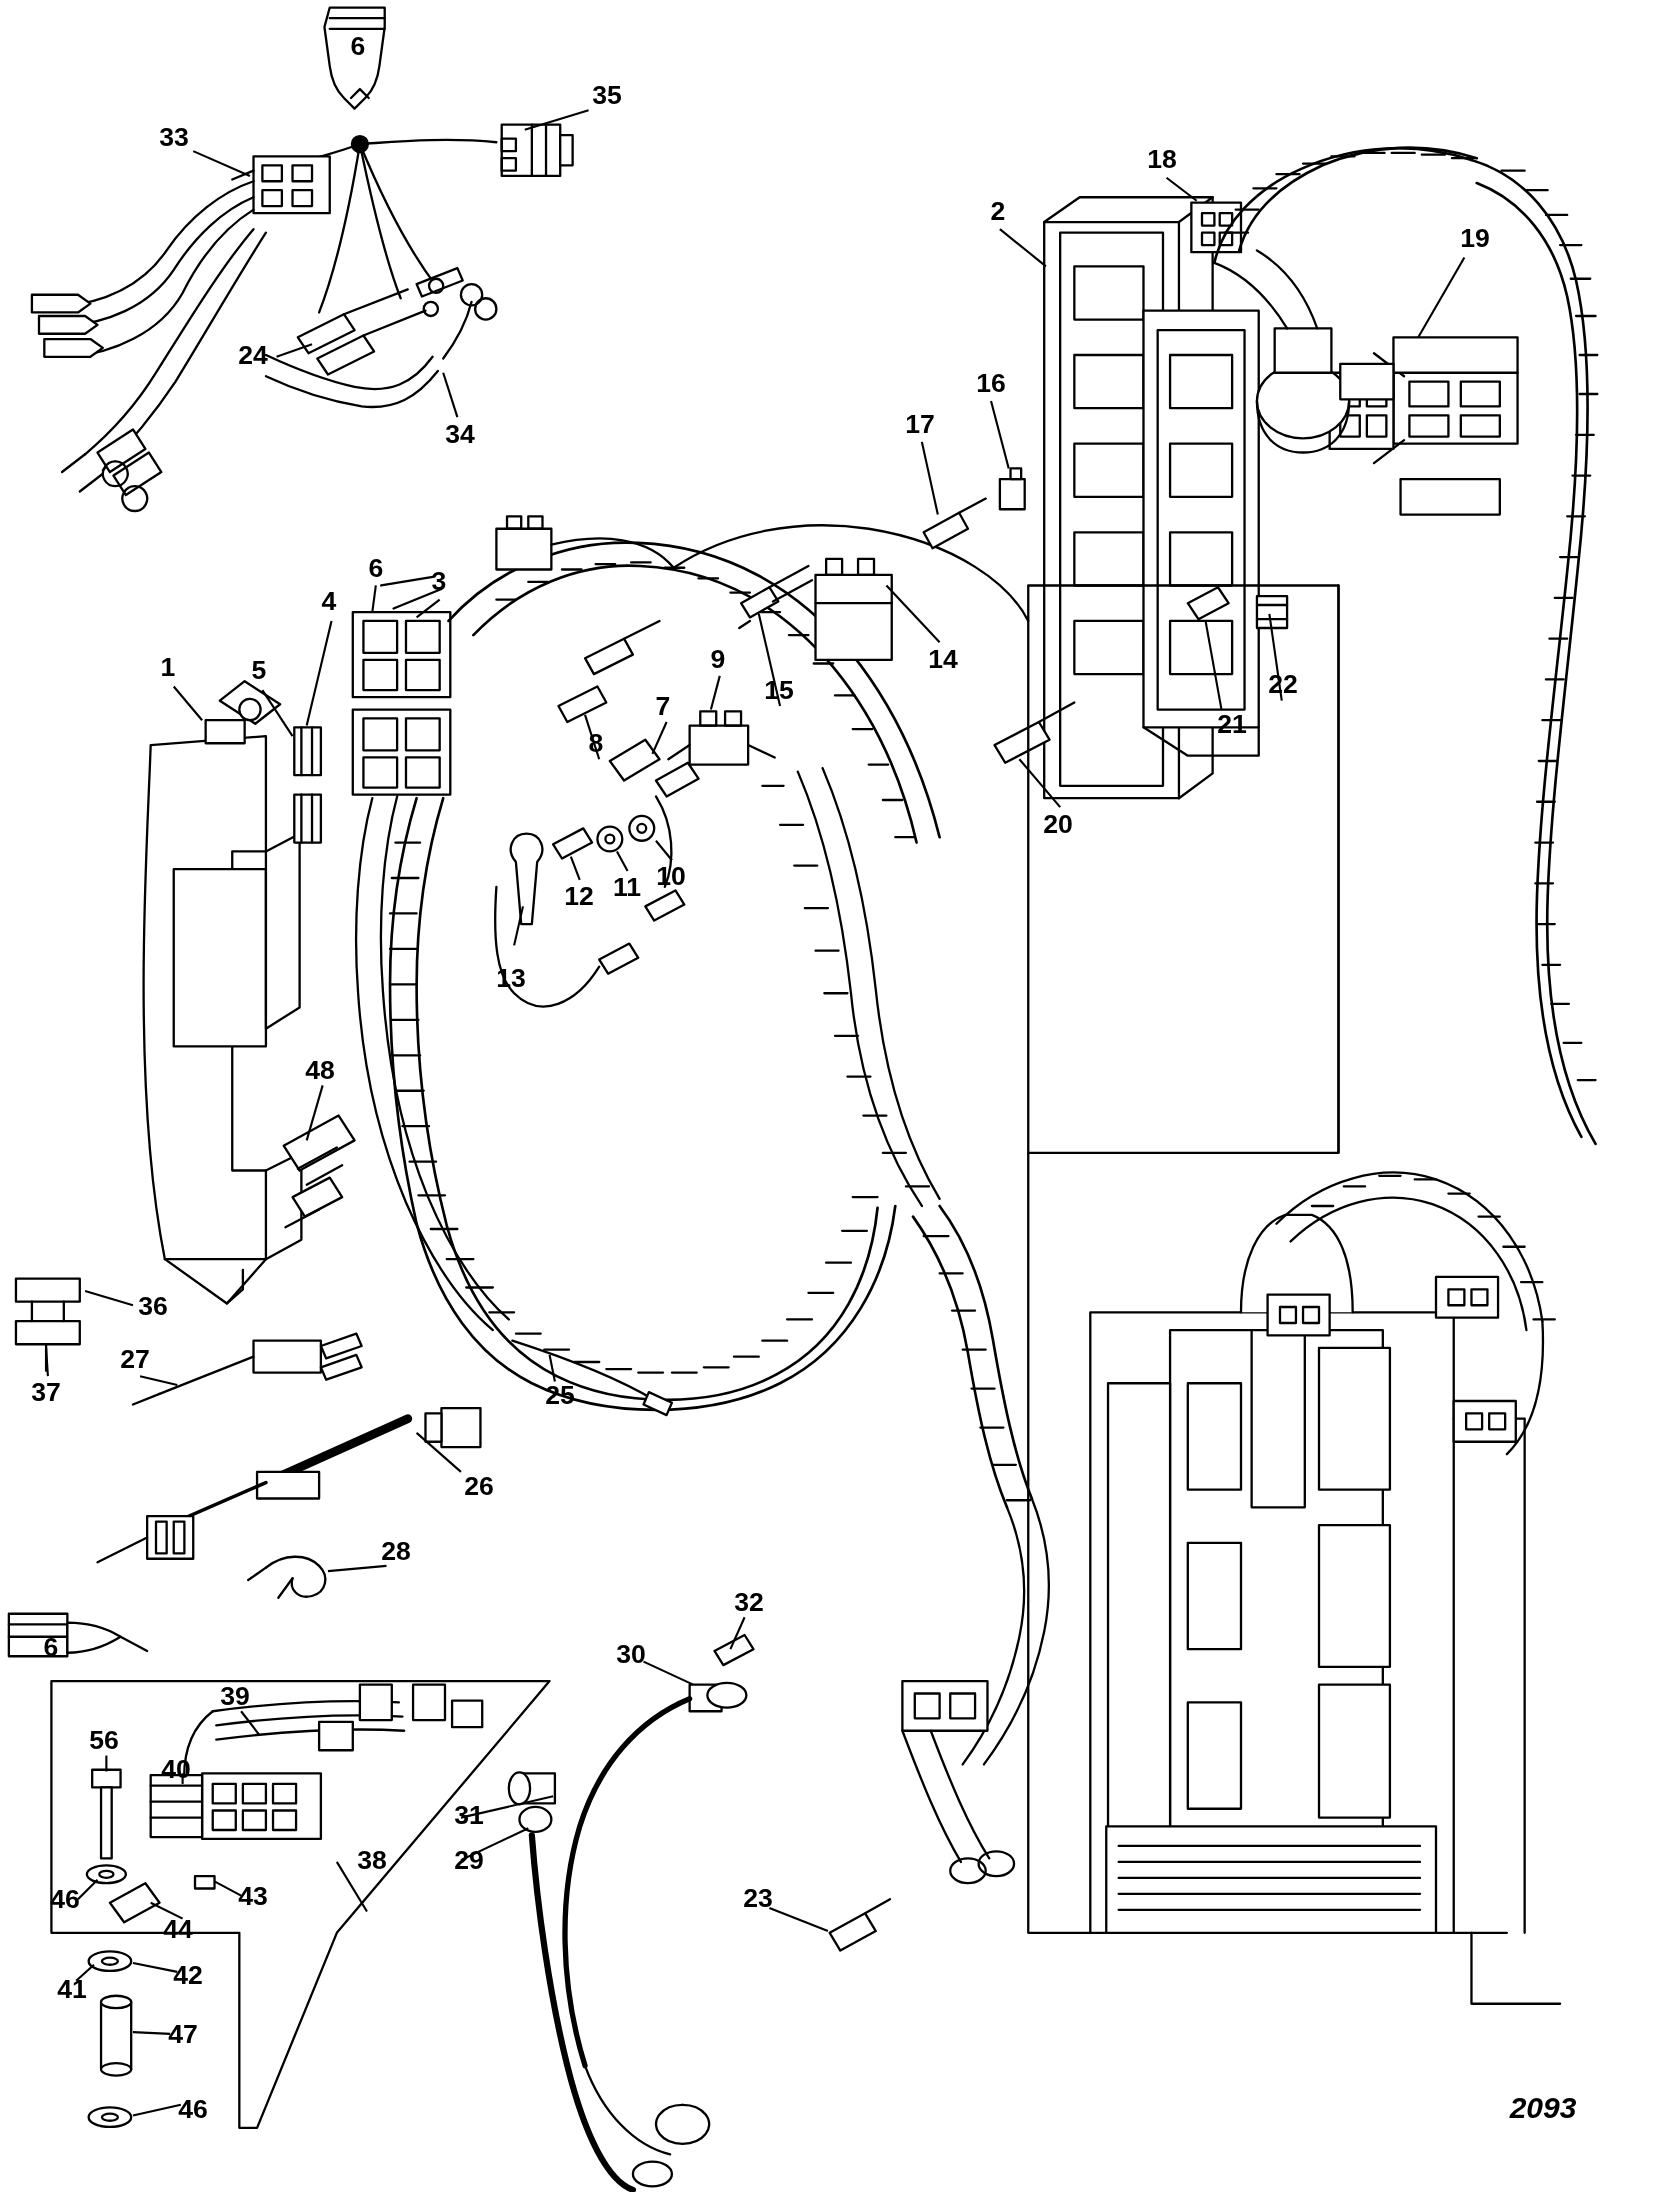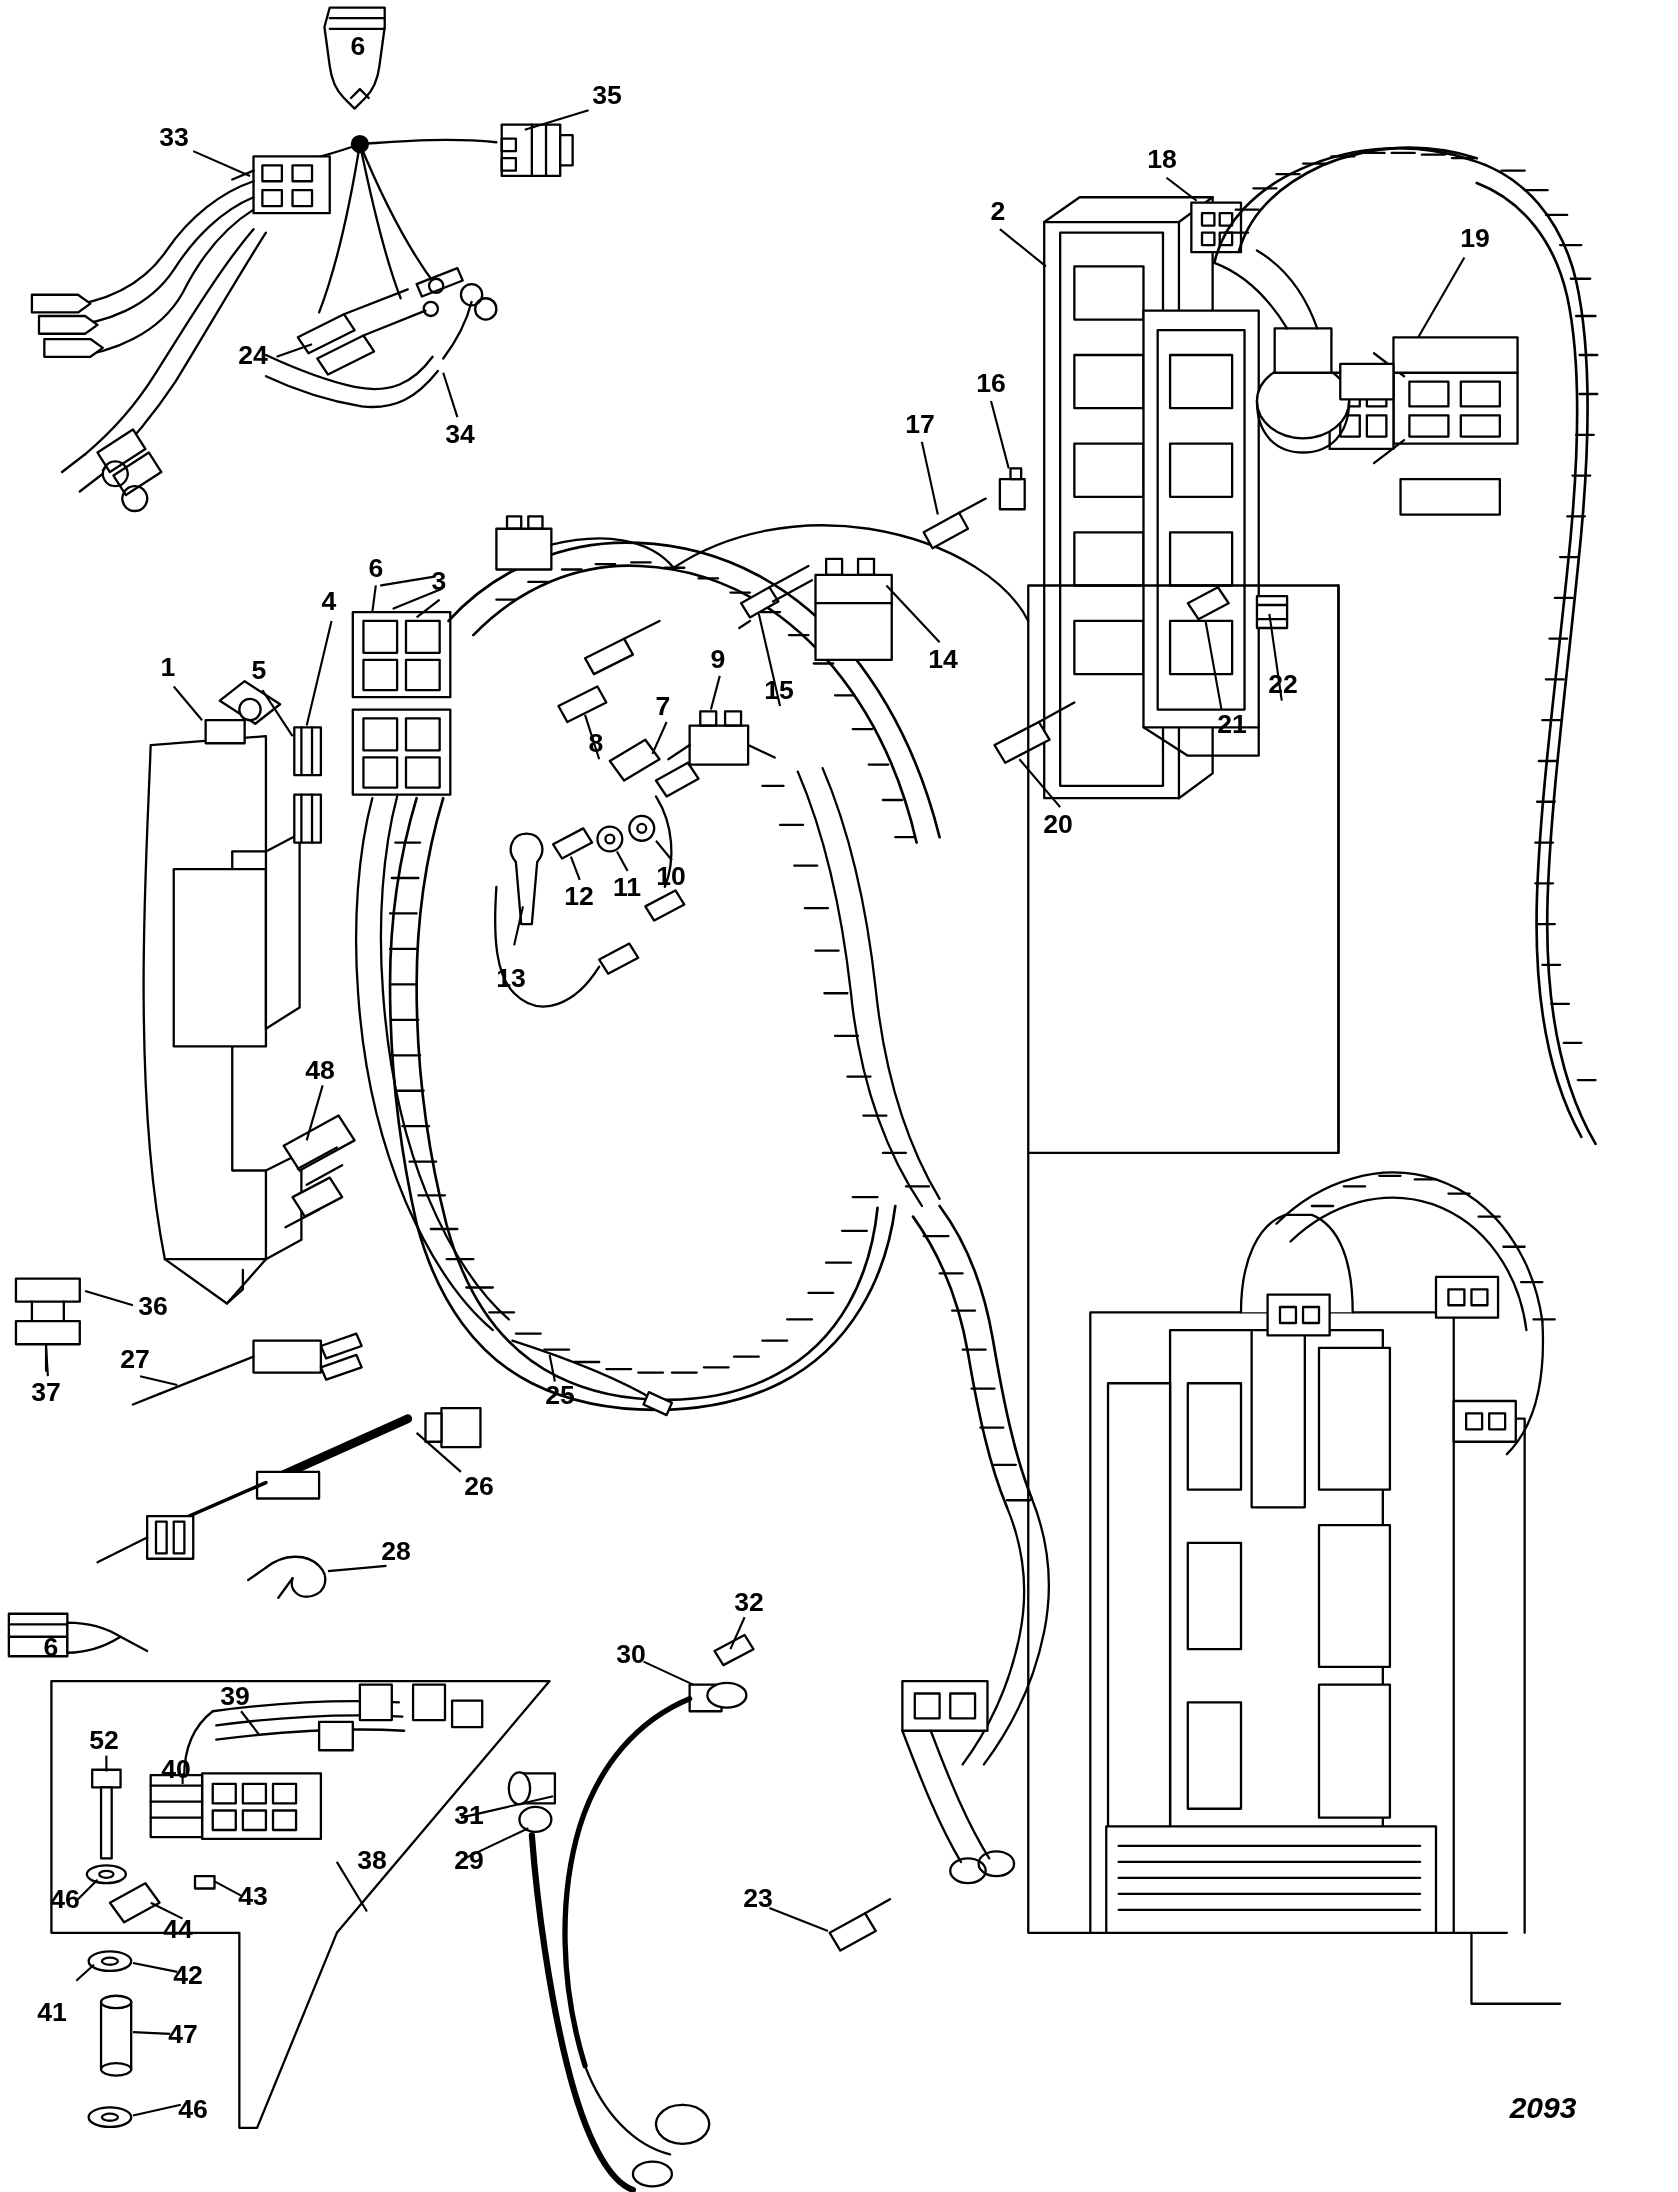--- a/index.html
+++ b/index.html
@@ -443,30 +443,30 @@
       <div class="callout" style="left: 153px; top: 1306px;">36</div>
       <div class="callout" style="left: 135px; top: 1359px;">27</div>
       <div class="callout" style="left: 560px; top: 1395px;">25</div>
       <div class="callout" style="left: 46px; top: 1392px;">37</div>
       <div class="callout" style="left: 479px; top: 1486px;">26</div>
       <div class="callout" style="left: 396px; top: 1551px;">28</div>
       <div class="callout" style="left: 749px; top: 1602px;">32</div>
       <div class="callout" style="left: 631px; top: 1654px;">30</div>
       <div class="callout" style="left: 51px; top: 1647px;">6</div>
       <div class="callout" style="left: 235px; top: 1696px;">39</div>
-      <div class="callout" style="left: 104px; top: 1740px;">52</div>
+      <div class="callout" style="left: 104px; top: 1740px;">56</div>
       <div class="callout" style="left: 176px; top: 1769px;">40</div>
       <div class="callout" style="left: 469px; top: 1815px;">31</div>
       <div class="callout" style="left: 469px; top: 1860px;">29</div>
       <div class="callout" style="left: 65px; top: 1899px;">46</div>
       <div class="callout" style="left: 253px; top: 1896px;">43</div>
       <div class="callout" style="left: 758px; top: 1898px;">23</div>
       <div class="callout" style="left: 178px; top: 1929px;">44</div>
       <div class="callout" style="left: 372px; top: 1860px; text-align: center;">38</div>
-      <div class="callout" style="left: 52px; top: 1989px; margin-top: 23px;">41</div>
+      <div class="callout" style="left: 72px; top: 1989px;">41</div>
       <div class="callout" style="left: 188px; top: 1975px;">42</div>
       <div class="callout" style="left: 183px; top: 2034px;">47</div>
       <div class="callout" style="left: 193px; top: 2109px;">46</div>
     </div>
 
   <div class="figure-id" style="left:1543px; top:2108px;">2093</div>
 
 </div>
 
 

